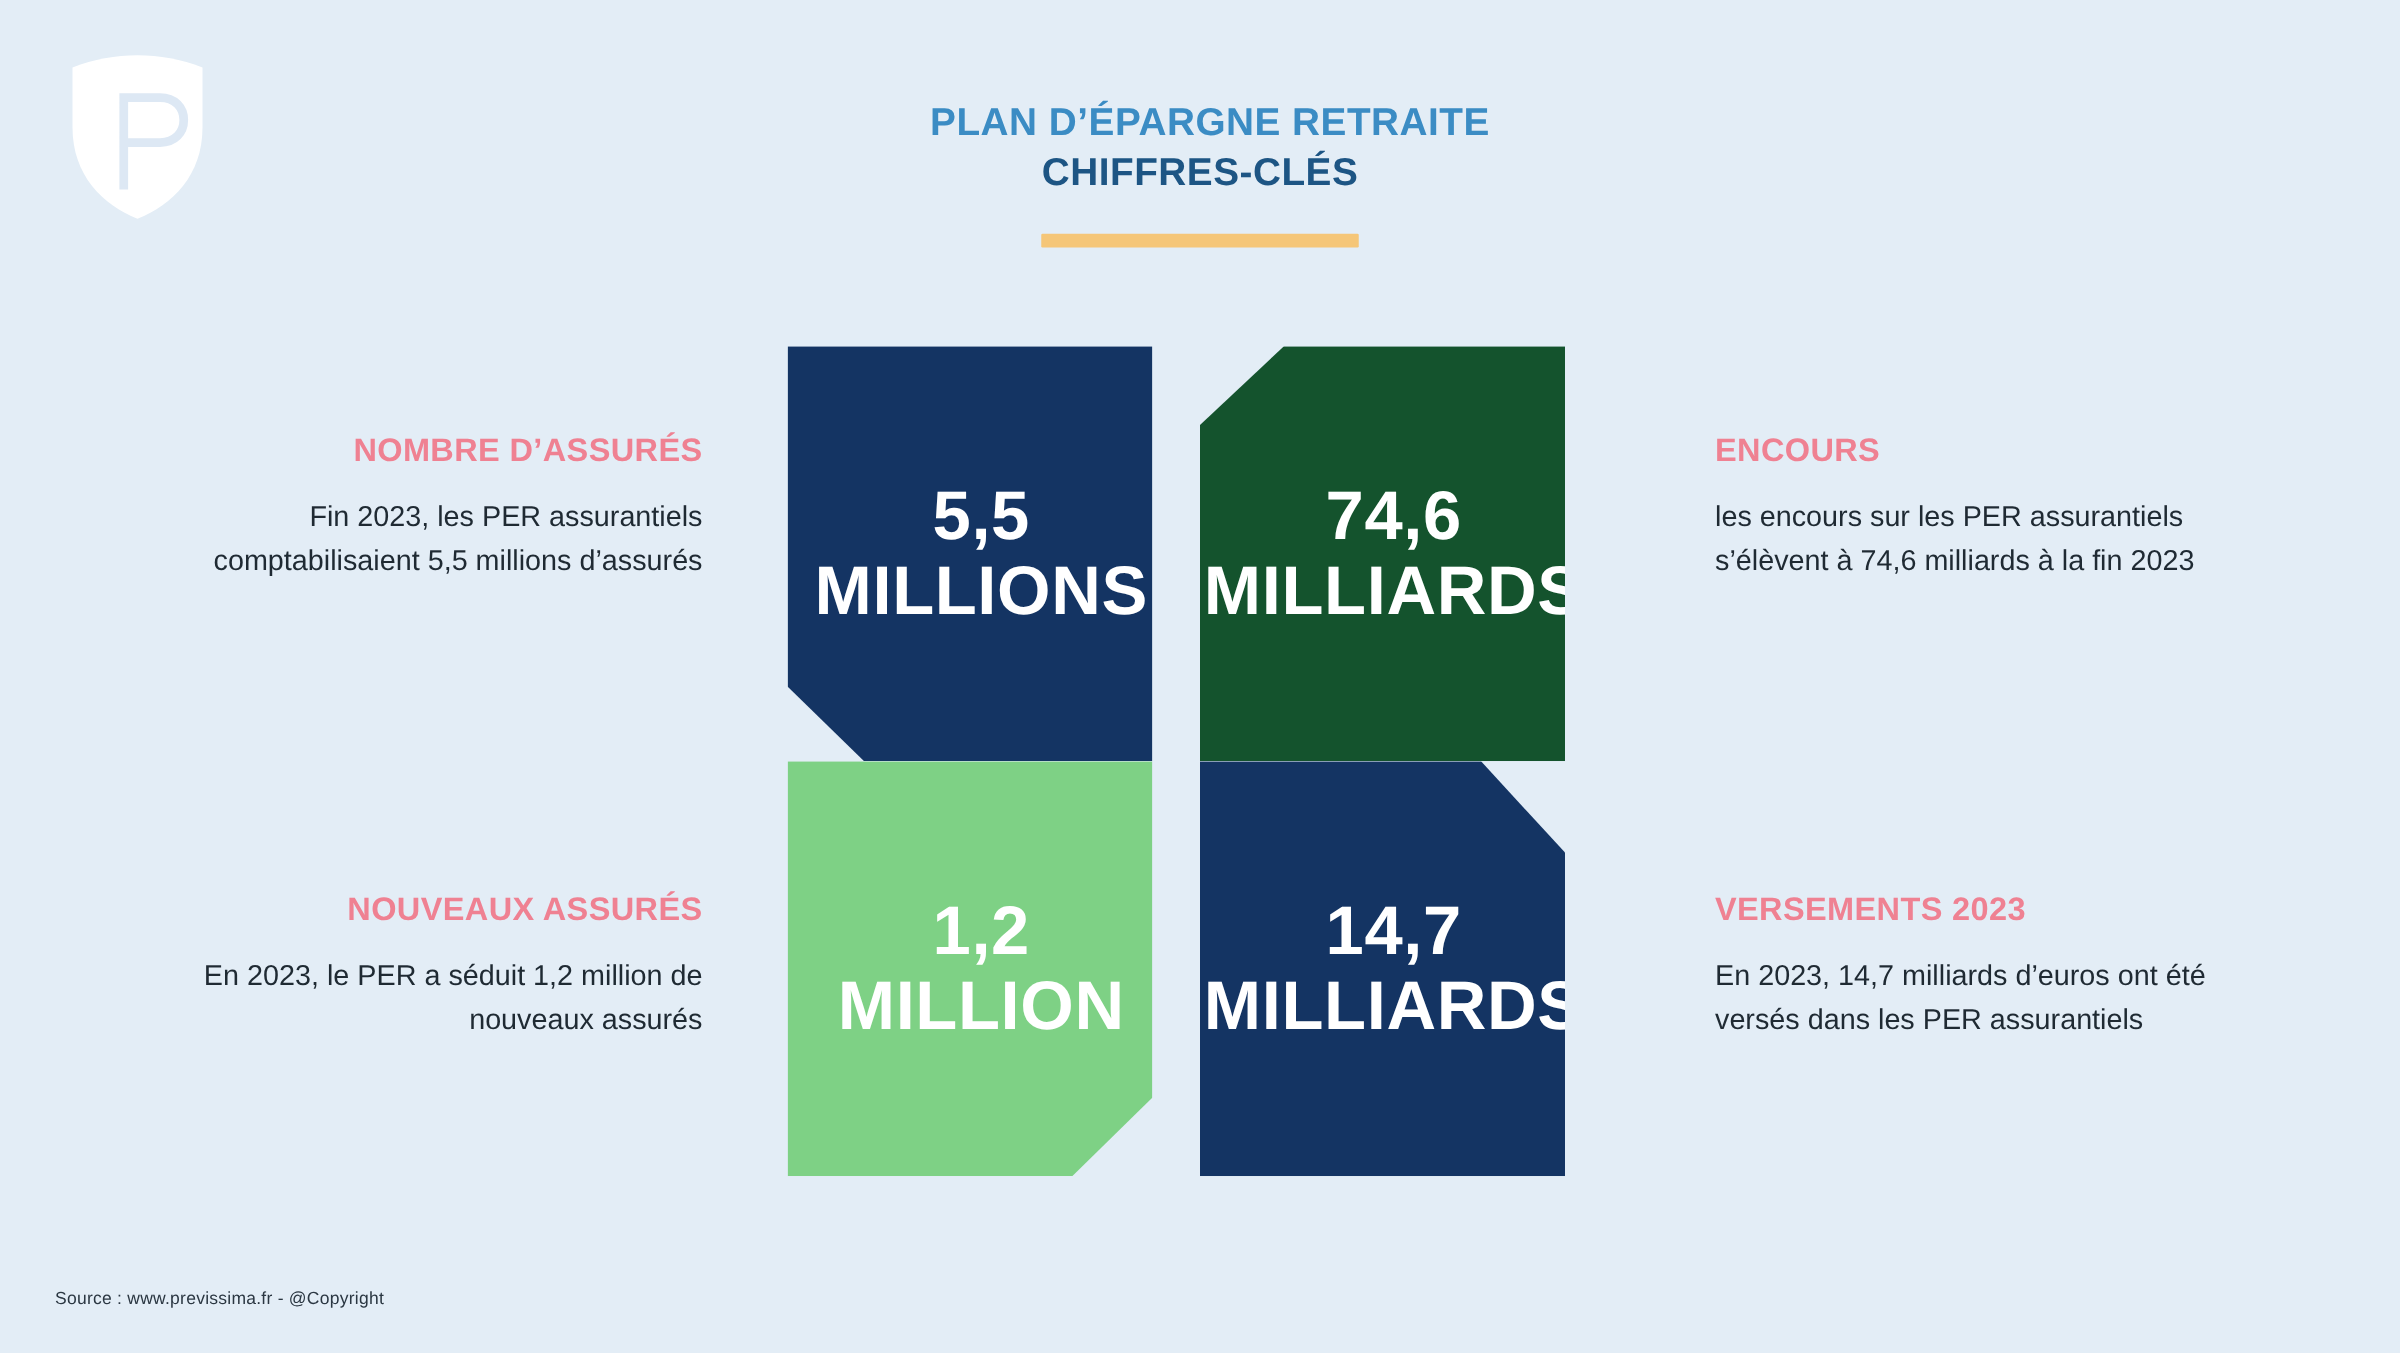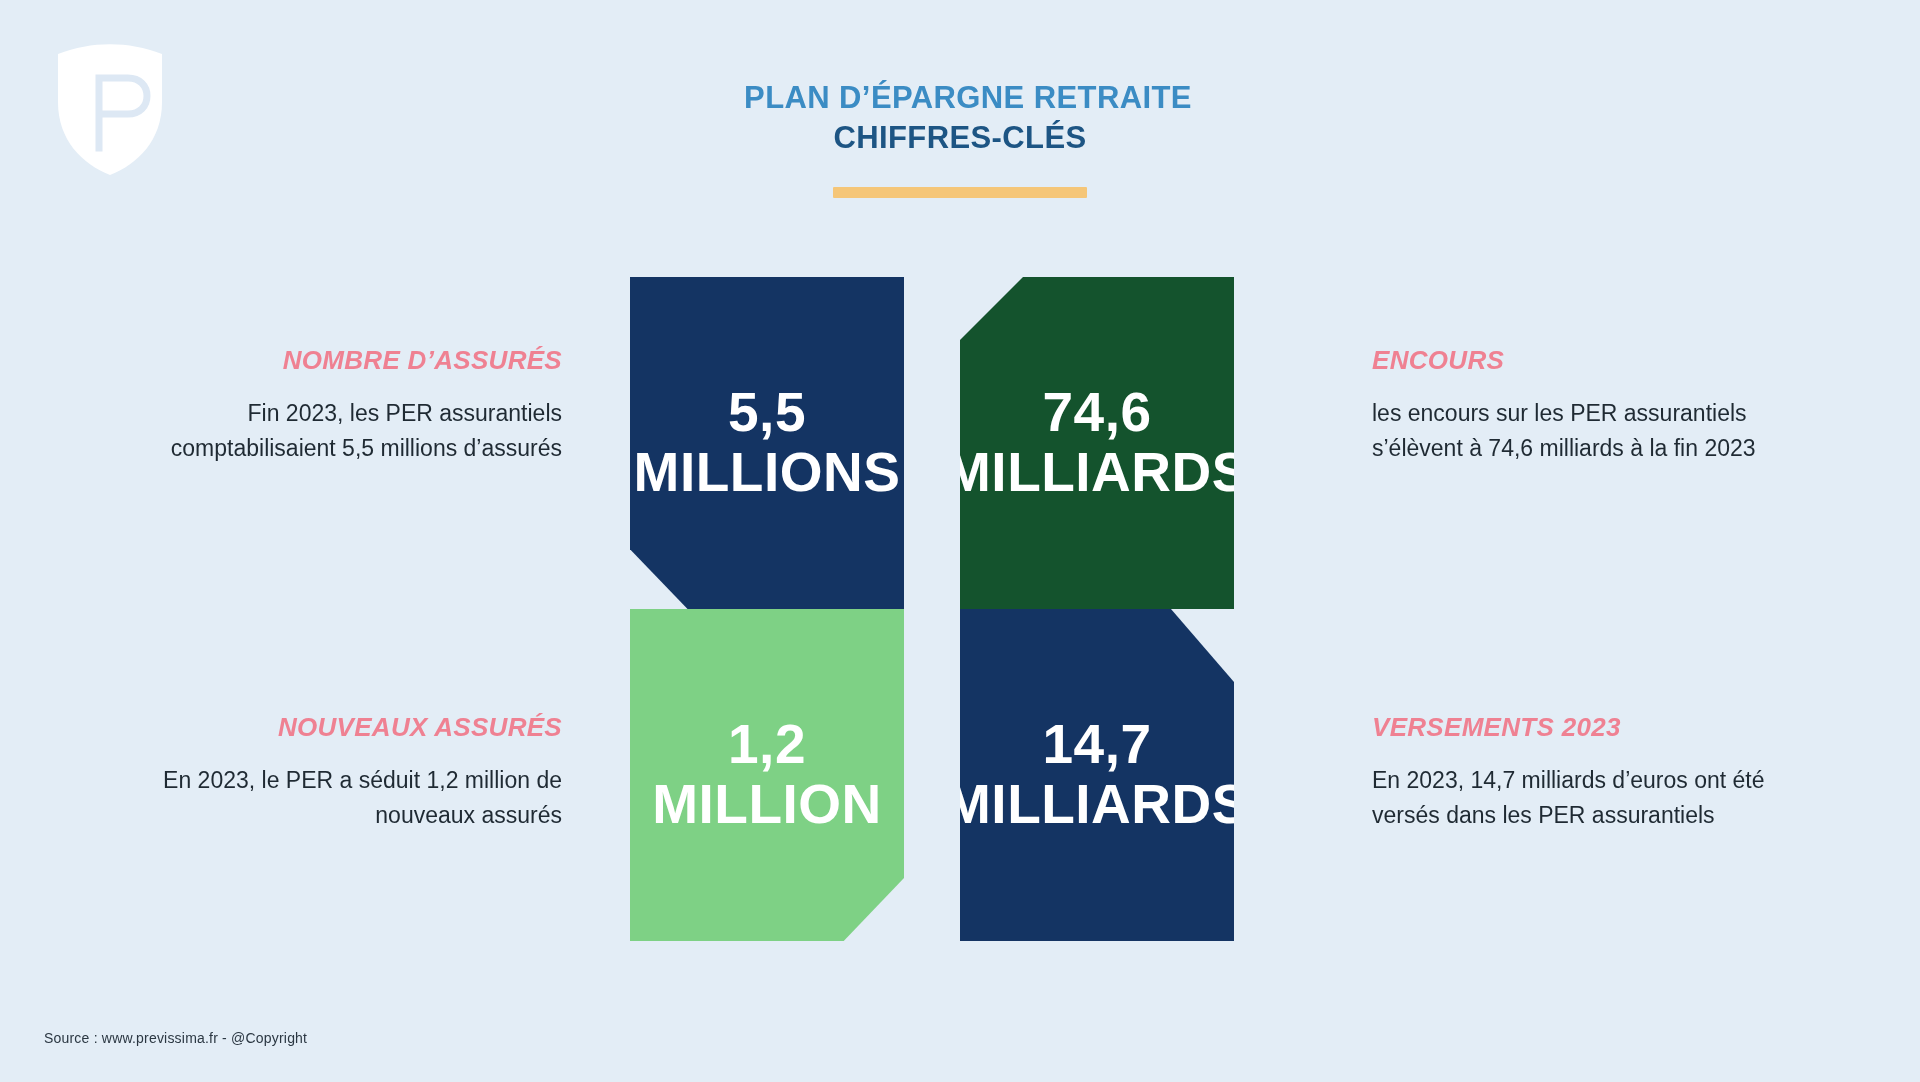--- a/index.html
+++ b/index.html
@@ -67,20 +67,21 @@
   .tile {
     position: absolute;
     width: 274px;
     height: 332px;
     display: flex;
     flex-direction: column;
     align-items: center;
     justify-content: center;
     color: #ffffff;
     text-align: center;
+    padding-left: 18px;
   }
   .tile .big {
     font-size: 55px;
     font-weight: bold;
     line-height: 1.08;
     letter-spacing: 0.5px;
   }
   .tile .unit {
     font-size: 55px;
     font-weight: bold;
@@ -121,21 +122,20 @@
   .side-right.tr { top: 345px; }
   .side-right.br { top: 712px; }
 
   .kicker {
     font-size: 26px;
     font-weight: bold;
     color: #ef8192;
     letter-spacing: 0.3px;
     margin: 0 0 20px 0;
     line-height: 1.2;
-    font-style: italic;
   }
   .side-right .kicker { color: #ef8192; }
 
   .desc {
     font-size: 23px;
     color: #1f2a33;
     line-height: 1.52;
     margin: 0;
     font-weight: 400;
   }

